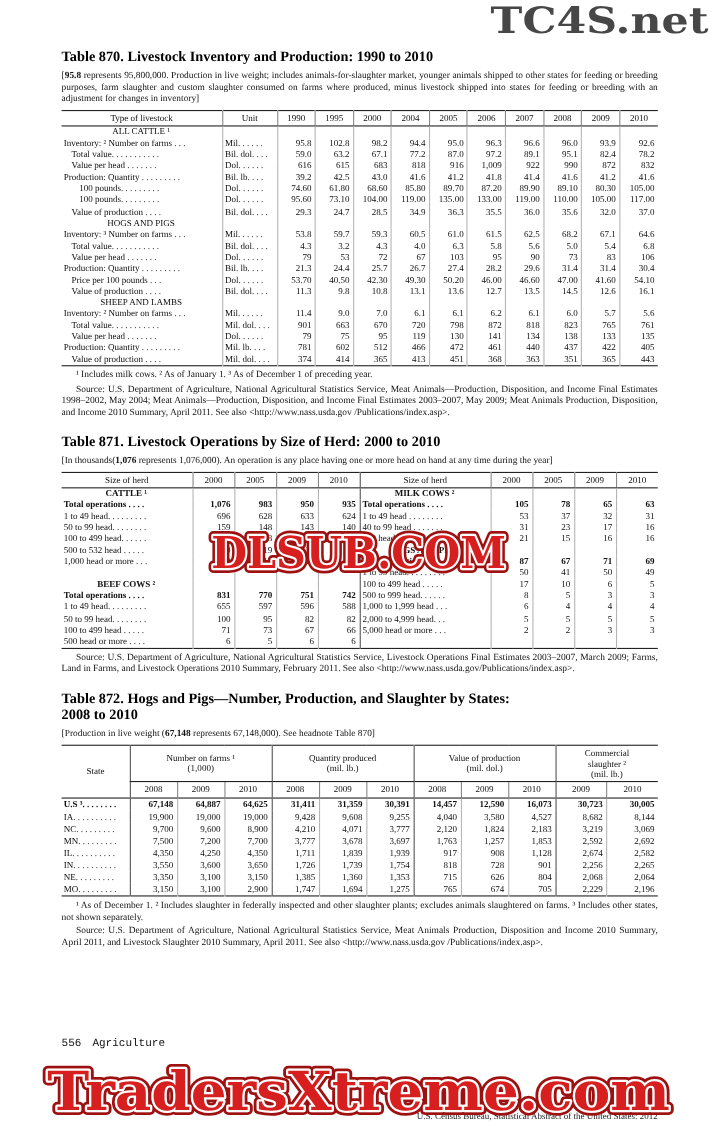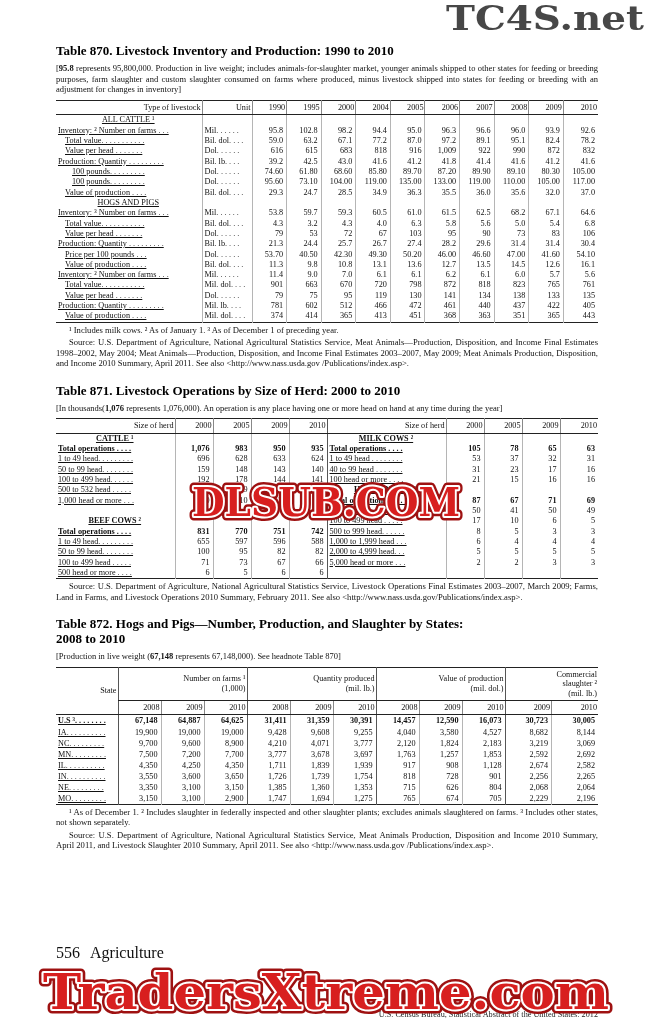--- a/index.html
+++ b/index.html
@@ -18,40 +18,40 @@
     font-size: 13px; font-weight: bold; margin: 15px 0 4px 0;
     white-space: pre-line; line-height: 1.15; color: #000;
   }
   .tbl-title.first { margin-top: 0; }
   .headnote { font-size: 8.5px; line-height: 1.25; margin: 0 0 5px 0; text-align: justify; }
   .note { font-size: 8.6px; line-height: 1.22; margin: 2px 0 0 0; text-indent: 13px; text-align: justify; }
 
   table { border-collapse: collapse; width: 100%; table-layout: fixed; }
   .dtable { border-top: 1.5px solid #222; border-bottom: 1.5px solid #222; }
   .dtable th {
-    font-weight: normal; font-size: 8.2px; text-align: right; vertical-align: middle;
+    font-weight: normal; font-size: 8.2px; text-align: center; vertical-align: middle;
     border-bottom: 1px solid #222; border-left: 0.8px solid #888;
     padding: 2px 1px; line-height: 1.15; white-space: pre-line;
   }
   .dtable th:first-child, .dtable td:first-child { border-left: none; }
   .dtable td {
     font-size: 8.2px; line-height: 1.26; padding: 0 3px 0 2px;
     border-left: 0.8px solid #b5b5b5; white-space: nowrap; overflow: hidden;
   }
   td.num { text-align: right; }
-  td.lbl { text-align: left; text-decoration: underline; }
+  td.lbl { text-align: left; }
   td.grp { text-align: center; }
   td.unit { text-align: left; }
   .bold { font-weight: bold; }
   .hsep { border-left: 1px solid #555 !important; }
   .gsep { border-left: 1px solid #555 !important; }
   #t872 thead tr:nth-child(2) th { border-top: 0.8px solid #555; }
   #t872 td { line-height: 1.35; }
 
-  .footer-line { position: absolute; left: 56px; top: 944px; font-size: 16px; color: #111; }
+  .footer-line { position: absolute; left: 56px; top: 944px; font-size: 10px; color: #111; font-family: Liberation Mono, monospace; }
   .footer-line .pageno { margin-right: 10px; }
   .census { position: absolute; right: 54px; top: 1010px; font-size: 8.2px; color: #222; }
 
   .wm { position: absolute; }
   .wm-top { top: 0; right: 4px; }
   .wm-top-text { font-family: "DejaVu Serif", serif; font-weight: bold; font-size: 33px; fill: #474747; }
   .wm-mid { top: 474px; left: 50%; transform: translateX(-50%); }
   .wm-bot { top: 964px; left: 50%; transform: translateX(-50%); }
   .wmr { font-family: "DejaVu Serif", serif; font-weight: bold; }
   .wm-mid .wmr { font-size: 40px; }
@@ -301,20 +301,34 @@
             <td class="num">11.3</td>
             <td class="num">9.8</td>
             <td class="num">10.8</td>
             <td class="num">13.1</td>
             <td class="num">13.6</td>
             <td class="num">12.7</td>
             <td class="num">13.5</td>
             <td class="num">14.5</td>
             <td class="num">12.6</td>
             <td class="num">16.1</td>
+          </tr>
+          <tr>
+            <td class="lbl grp">SHEEP AND LAMBS</td>
+            <td class="unit"></td>
+            <td class="num"></td>
+            <td class="num"></td>
+            <td class="num"></td>
+            <td class="num"></td>
+            <td class="num"></td>
+            <td class="num"></td>
+            <td class="num"></td>
+            <td class="num"></td>
+            <td class="num"></td>
+            <td class="num"></td>
           </tr>
           <tr>
             <td class="lbl" style="padding-left: 2px;">Inventory: ² Number on farms . . .</td>
             <td class="unit">Mil. . . . . .</td>
             <td class="num">11.4</td>
             <td class="num">9.0</td>
             <td class="num">7.0</td>
             <td class="num">6.1</td>
             <td class="num">6.1</td>
             <td class="num">6.2</td>

